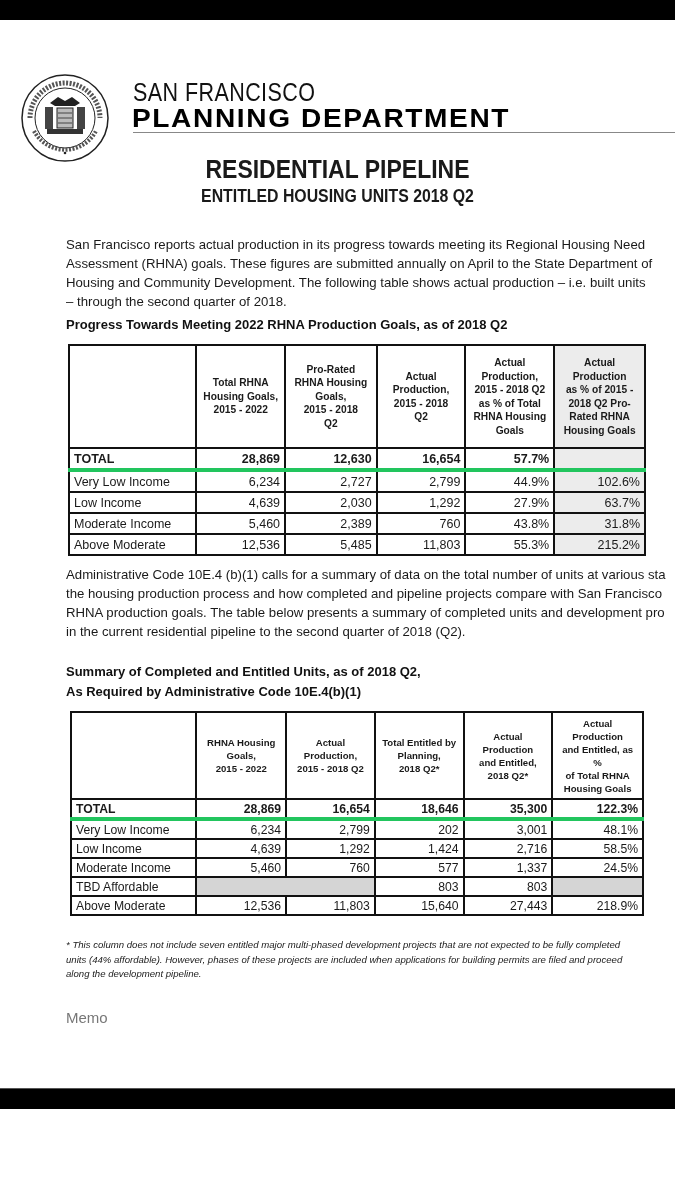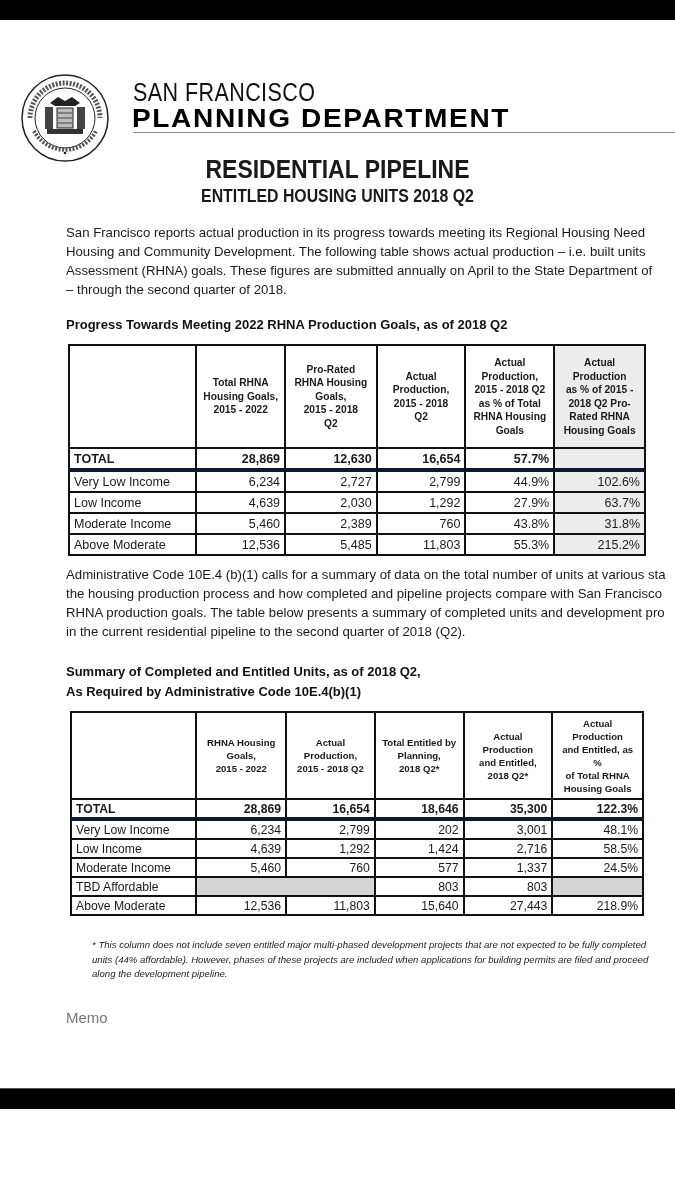--- a/index.html
+++ b/index.html
@@ -13,52 +13,52 @@
                transform:scaleX(0.86); transform-origin:left top; white-space:nowrap; color:#111; }
   .org-line2 { position:absolute; left:132px; top:103px; font-size:26px; font-weight:bold; letter-spacing:1.5px;
                white-space:nowrap; color:#000; transform:scaleX(1.08); transform-origin:left top; }
   .org-rule { position:absolute; left:133px; top:132px; width:542px; height:1px; background:#888; }
   .doc-title { position:absolute; left:0; width:675px; top:155px; text-align:center; font-size:25px; font-weight:bold;
                color:#1a1a1a; transform:scaleX(0.92); }
   .doc-subtitle { position:absolute; left:0; width:675px; top:186px; text-align:center; font-size:18px; font-weight:bold;
                   color:#1a1a1a; transform:scaleX(0.88); }
   .para { position:absolute; left:66px; font-size:13.2px; line-height:19px; color:#1a1a1a; white-space:nowrap; }
   .para div { height:19px; }
-  .para1 { top:223px; }
+  .para1 { top:235px; }
   .para2 { top:565px; }
   .h-sec { position:absolute; left:66px; font-size:13px; font-weight:bold; color:#111; white-space:nowrap; }
   .h1 { top:317px; }
   .h2a { top:664px; }
   .h2b { top:684px; }
 
   table.t { position:absolute; border-collapse:collapse; font-family:"Liberation Sans", sans-serif; color:#1a1a1a; }
   table.t td, table.t th { border:2px solid #111; padding:0 4px; }
   table.t th { font-weight:bold; font-size:10.2px; line-height:13.5px; text-align:center; vertical-align:middle; }
   table.t td { font-size:12.5px; text-align:right; }
   table.t td.lbl { text-align:left; }
   table.t tr.total td { font-weight:bold; }
-  table.t tr.total td { border-bottom:4px solid #0f172a; }
+  table.t tr.total td { border-bottom:4px solid #22c55e; }
   .shade { background:#ececec; }
   .grey { background:#d5d5d5; }
 
   #t1 { left:68px; top:344px; width:578px; }
   #t1 th { height:101px; }
   #t1 td { height:19px; }
   #t1 col.c0 { width:128px; } #t1 col.c1 { width:89px; } #t1 col.c2 { width:92px; }
   #t1 col.c3 { width:89px; } #t1 col.c4 { width:89px; } #t1 col.c5 { width:91px; }
 
   #t2 { left:70px; top:711px; width:574px; }
   #t2 th { height:85px; font-size:9.6px; line-height:13px; }
   #t2 td { height:17px; font-size:12.2px; }
   #t2 col.c0 { width:126px; } #t2 col.c1 { width:90px; } #t2 col.c2 { width:89px; }
   #t2 col.c3 { width:89px; } #t2 col.c4 { width:89px; } #t2 col.c5 { width:91px; }
 
   .footnote { position:absolute; left:66px; top:938px; font-size:9.6px; line-height:14.5px; font-style:italic;
               color:#1a1a1a; white-space:nowrap; }
-  .footnote div { height:14.5px;margin-left:26px; }
+  .footnote div { height:14.5px; }
   .memo { position:absolute; left:66px; top:1009px; font-size:15px; color:#777;text-align:right; }
 </style>
 </head>
 <body>
 
 <div class="bar-top"></div>
 
 <svg class="seal" viewBox="0 0 90 90">
   <circle cx="45" cy="45" r="43" fill="#fff" stroke="#222" stroke-width="1.5"></circle>
   <circle cx="45" cy="45" r="30" fill="#fff" stroke="#222" stroke-width="1"></circle>
@@ -75,22 +75,22 @@
 
 <div class="org-line1">SAN FRANCISCO</div>
 <div class="org-line2">PLANNING DEPARTMENT</div>
 <div class="org-rule"></div>
 
 <div class="doc-title">RESIDENTIAL PIPELINE</div>
 <div class="doc-subtitle">ENTITLED HOUSING UNITS 2018 Q2</div>
 
 <div class="para para1">
   <div>San Francisco reports actual production in its progress towards meeting its Regional Housing Need</div>
+  <div>Assessment (RHNA) goals. These figures are submitted annually on April to the State Department of</div>
   <div>Housing and Community Development. The following table shows actual production – i.e. built units</div>
-  <div>Assessment (RHNA) goals. These figures are submitted annually on April to the State Department of</div>
   <div>– through the second quarter of 2018.</div>
 </div>
 
 <div class="h-sec h1">Progress Towards Meeting 2022 RHNA Production Goals, as of 2018 Q2</div>
 
 <table class="t" id="t1">
   <colgroup>
       <col class="c0">
       <col class="c1">
       <col class="c2">

